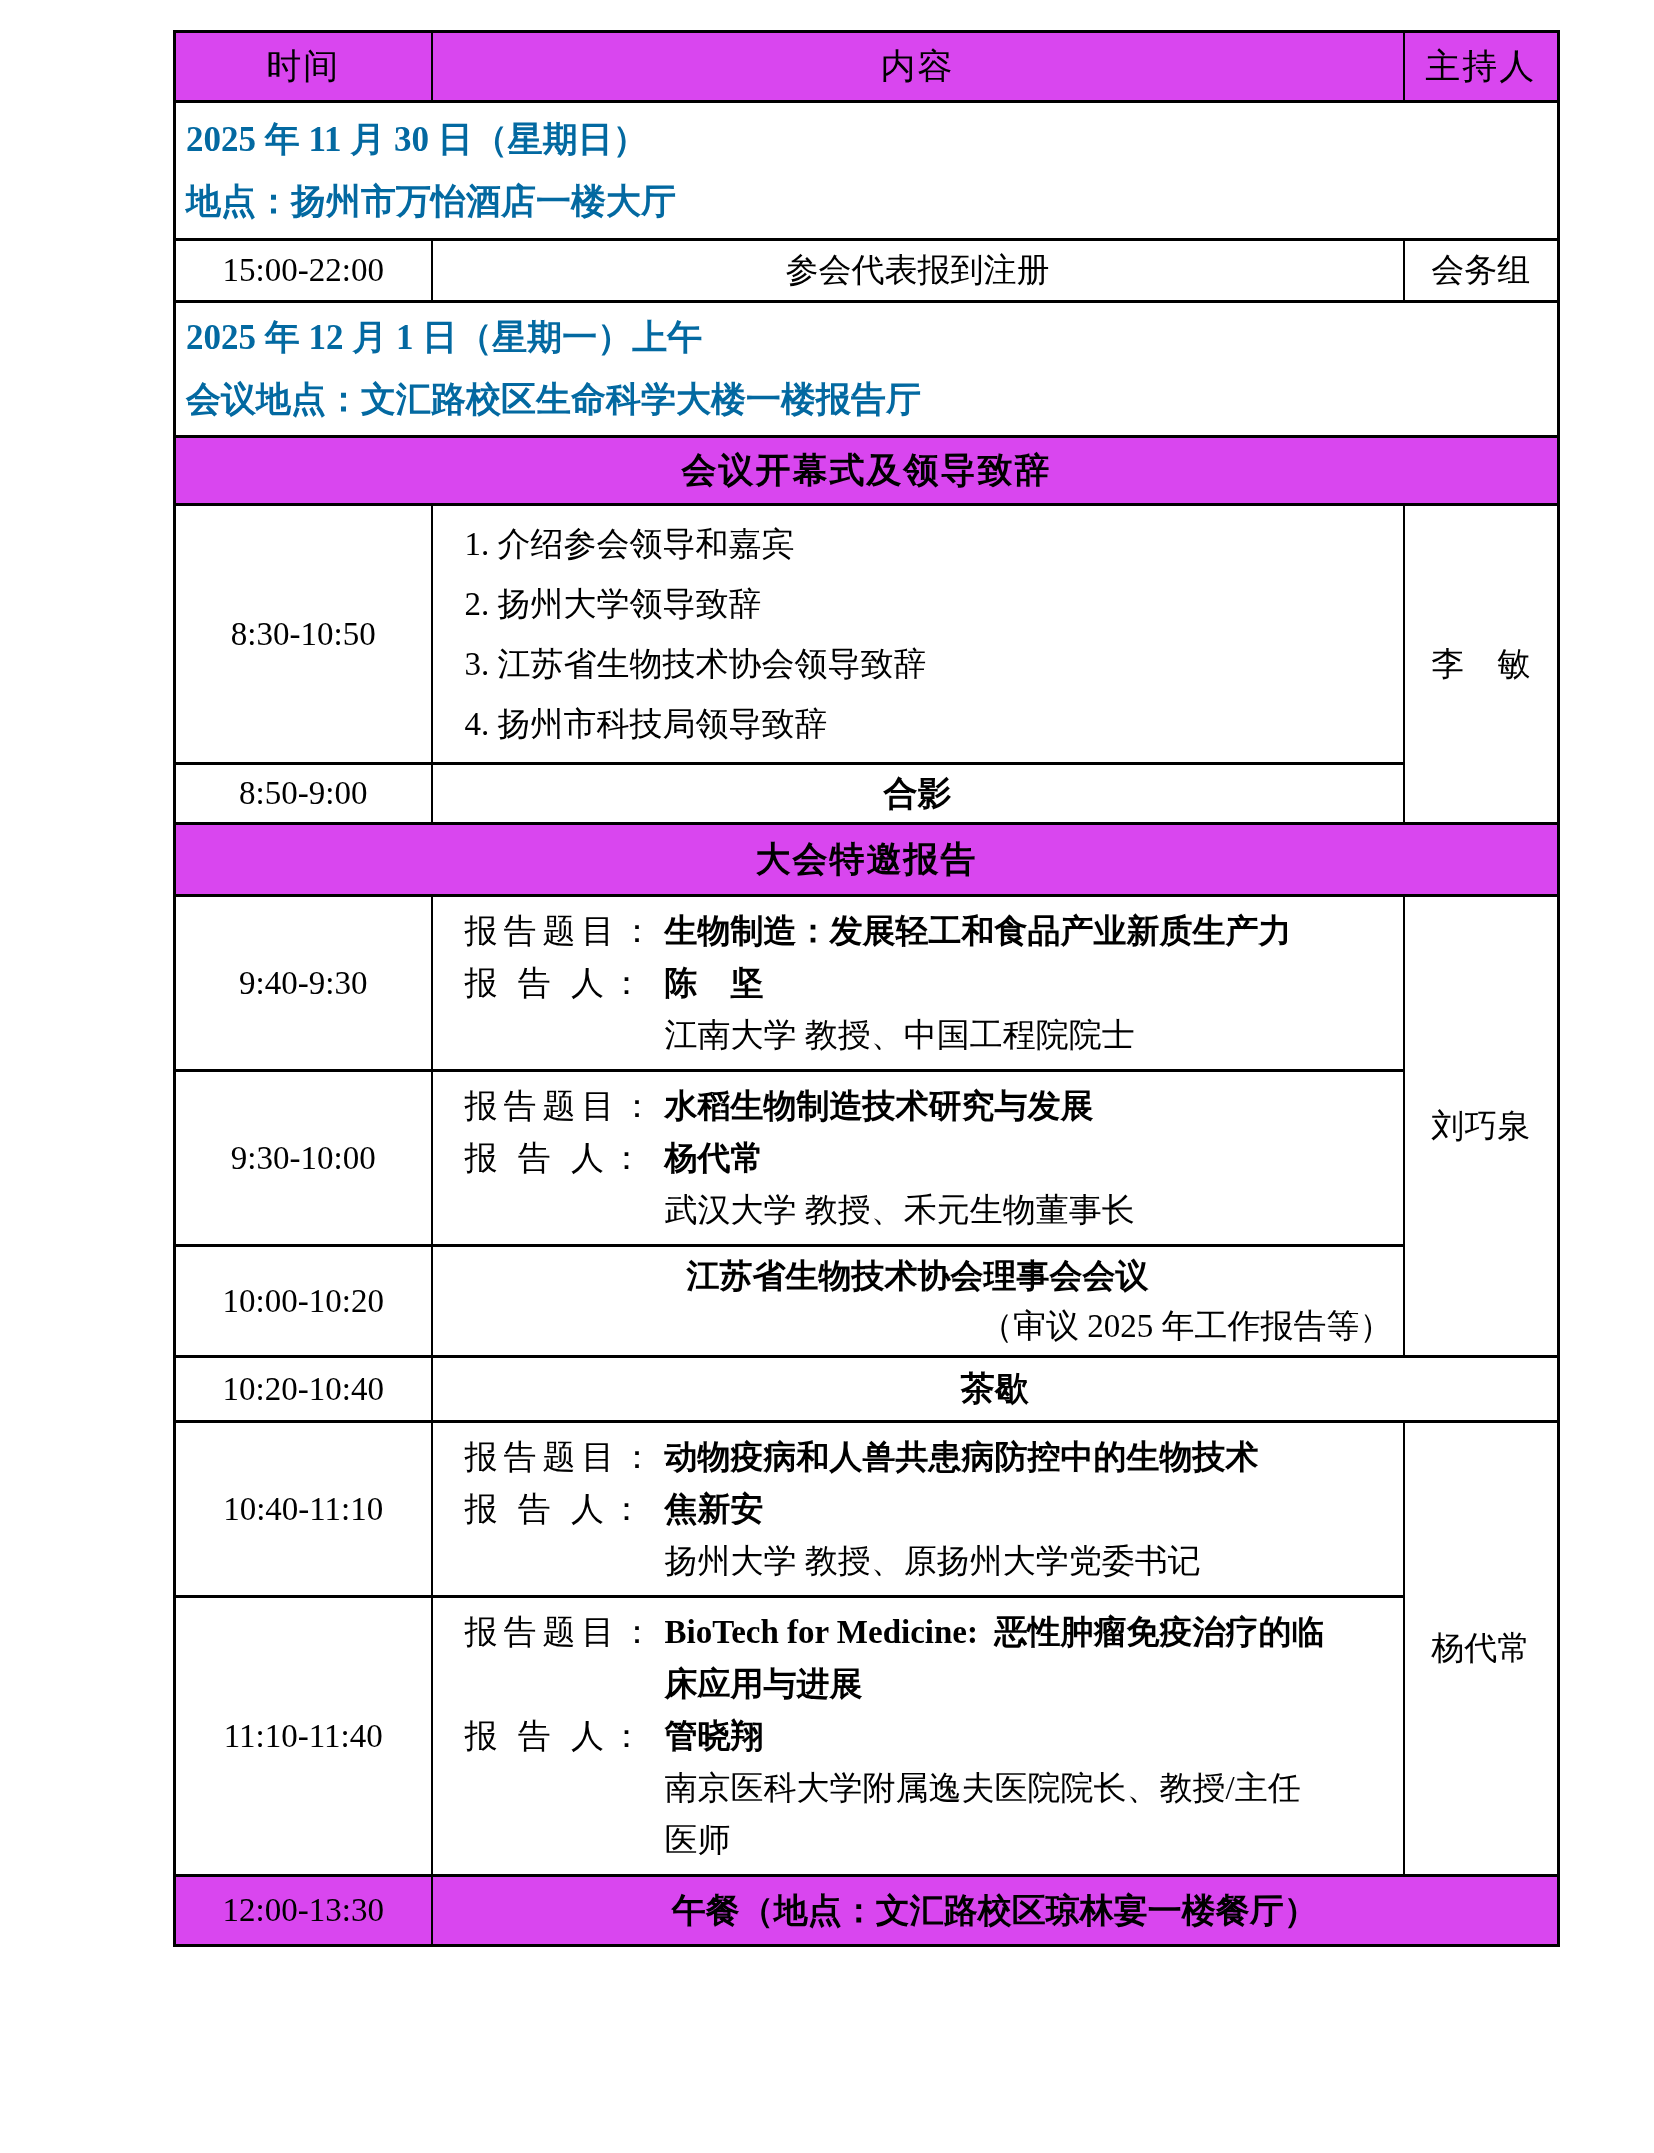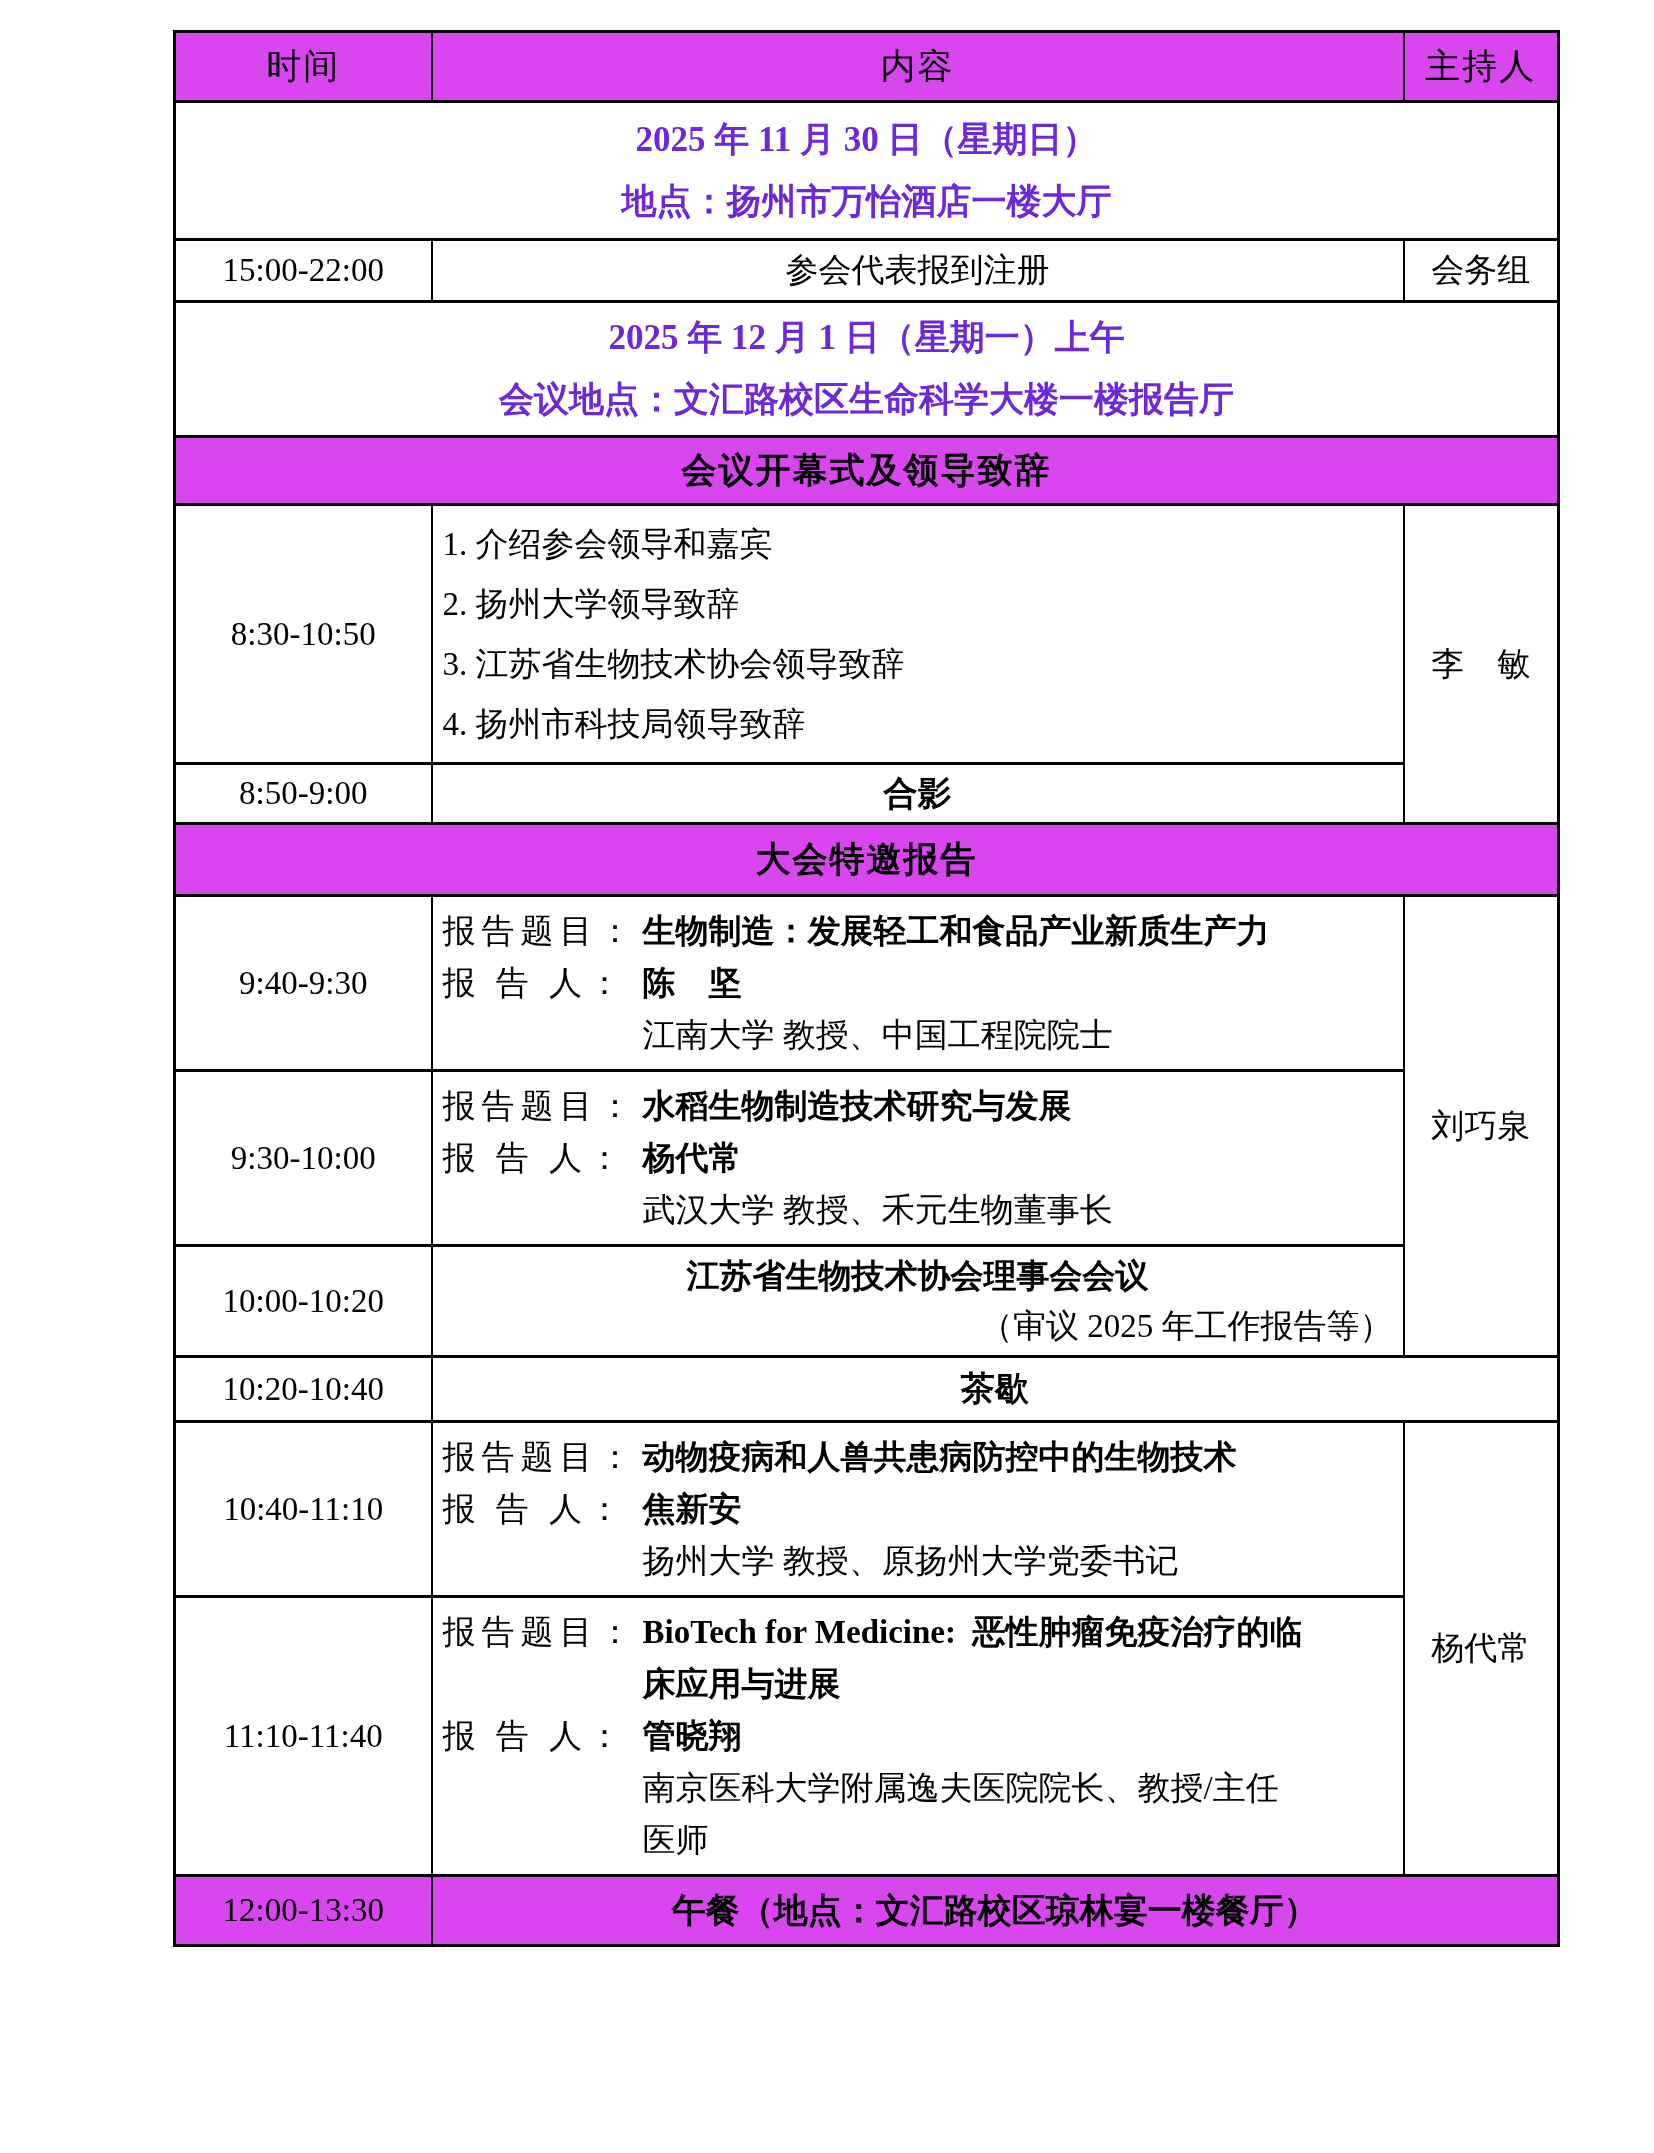--- a/index.html
+++ b/index.html
@@ -39,41 +39,41 @@
     border-top-width:3px;
     border-bottom-width:3px;
     vertical-align:middle;
     font-size:33px;
     padding:4px 10px;
   }
   .center{text-align:center;}
   .gray{background:#d946ef;}
   .head-cell{font-size:35px; letter-spacing:2px;}
   .banner{
-    text-align:center;
-    color:#6d28d9;
+    text-align:left;
+    color:#0369a1;
     font-weight:bold;
     font-size:35px;
     line-height:62px;
   }
   .section-cell{
     text-align:center;
     font-family:"Liberation Sans","DejaVu Sans",sans-serif;
     font-weight:bold;
     font-size:35px;
     letter-spacing:2px;
   }
   .bold-sans{
     font-family:"Liberation Sans","DejaVu Sans",sans-serif;
     font-weight:bold;
     font-size:34px;
   }
   .c-left{
     text-align:left;
-    padding:8px 18px 8px 10px;
+    padding:8px 18px 8px 32px;
   }
   .open-item{
     line-height:60px;
     font-size:33px;
   }
   .talk-line{display:flex; line-height:52px;}
   .t-label{
     flex:0 0 200px;
     white-space:nowrap;
     letter-spacing:6px;

